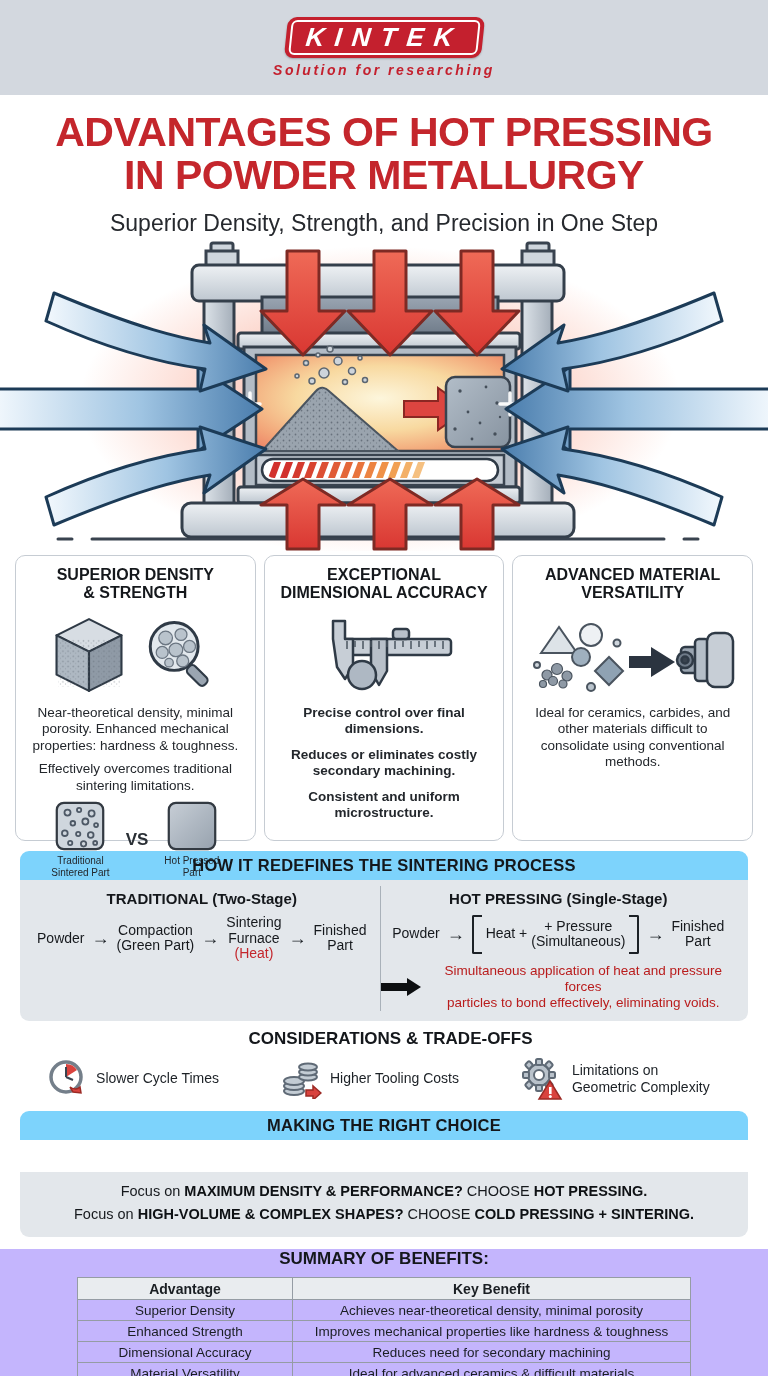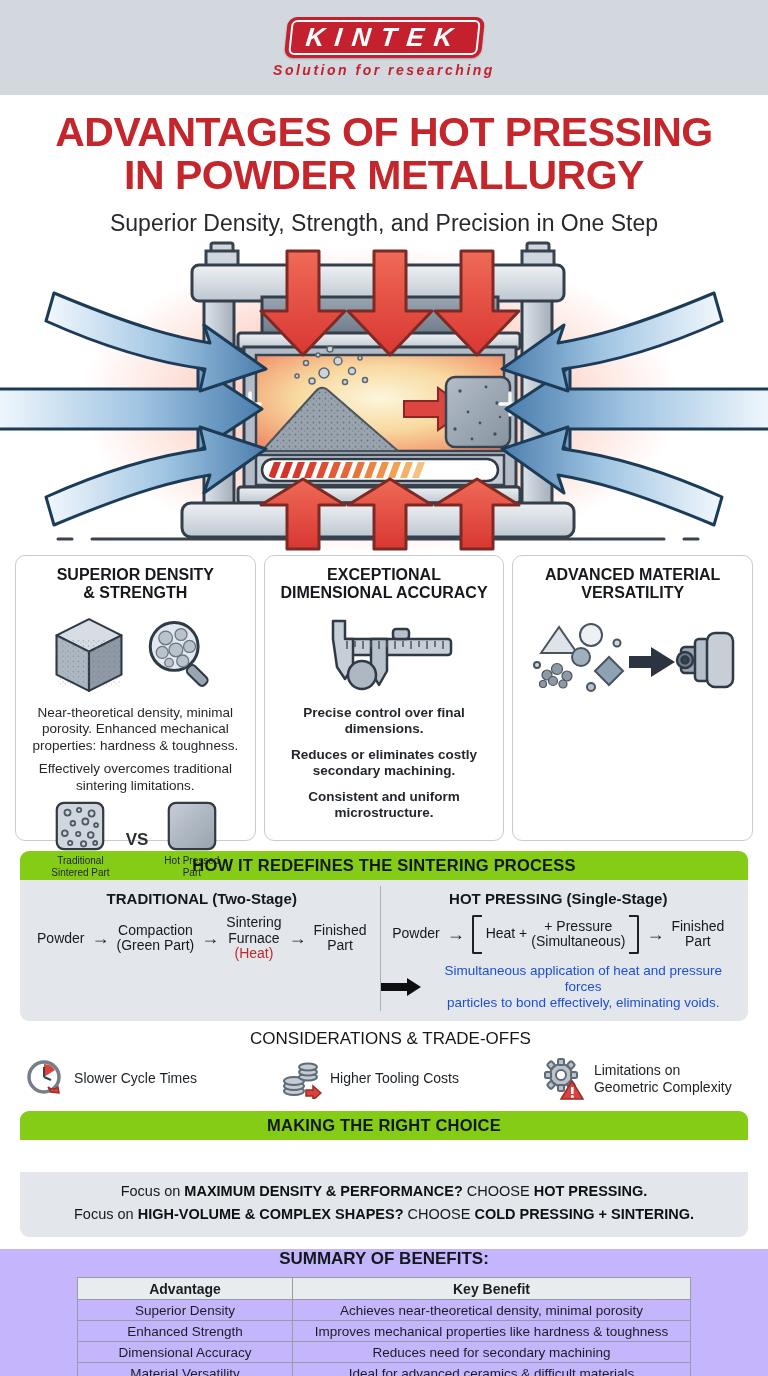--- a/index.html
+++ b/index.html
@@ -25,45 +25,45 @@
   .card-title{font-weight:bold;font-size:16px;line-height:1.15;color:#15181c;}
   .card-icons{display:flex;justify-content:center;align-items:center;gap:6px;margin:9px 0 7px 0;height:86px;}
   .card-text{font-size:13.5px;line-height:1.22;color:#23272c;margin:0 2px 7px 2px;}
   .vs-row{display:flex;justify-content:center;align-items:center;gap:16px;margin-top:6px;}
   .vs-label{font-weight:bold;font-size:17px;color:#2a2f35;}
   .vs-col{display:flex;flex-direction:column;align-items:center;}
   .vs-caption{font-size:10px;line-height:1.2;margin-top:4px;color:#23272c;}
   .card2-line{margin-bottom:9px;font-weight:bold;}
   
   .panel{margin:10px 20px 0 20px;border-radius:9px;overflow:hidden;}
-  .panel-bar{background:#84cc16;text-align:center;font-weight:bold;font-size:16.5px;letter-spacing:.2px;color:#14171b;padding:5px 0;}
+  .panel-bar{background:#7dd3fc;text-align:center;font-weight:bold;font-size:16.5px;letter-spacing:.2px;color:#14171b;padding:5px 0;}
   .panel-body{background:#e3e7eb;}
   
   .process-body{display:flex;padding:6px 12px 10px 4px;}
   .process-col{flex:1;text-align:center;}
   .process-col.left{border-right:1.5px solid #a9b1b9;}
   .flow-heading{font-weight:bold;font-size:15px;margin:4px 0 8px 0;color:#14171b;}
   .flow{display:flex;justify-content:center;align-items:center;gap:7px;font-size:14px;line-height:1.12;color:#16191d;}
   .flow-step{display:flex;flex-direction:column;}
   .flow-arrow{font-size:18px;color:#1c2126;}
   .heat-red{color:#c4262c;}
   .bracket{display:flex;align-items:stretch;}
   .bracket-bar{width:8px;border:2.5px solid #1c2126;}
   .bracket-bar.l{border-right:none;border-radius:2px 0 0 2px;}
   .bracket-bar.r{border-left:none;border-radius:0 2px 2px 0;}
   .bracket-inner{display:flex;align-items:center;gap:4px;padding:4px 4px;}
   .bracket-stack{display:flex;flex-direction:column;line-height:1.1;}
-  .process-note{display:flex;align-items:center;justify-content:center;gap:10px;margin-top:9px;font-size:13.5px;line-height:1.2;color:#1d4ed8;}
+  .process-note{display:flex;align-items:center;justify-content:center;gap:10px;margin-top:9px;font-size:13.5px;line-height:1.2;color:#b91c1c;}
   .note-arrow{display:flex;align-items:center;}
   .note-arrow .shaft{width:26px;height:8px;background:#0d0f11;}
   .note-arrow .head{width:0;height:0;border-left:14px solid #0d0f11;border-top:9px solid transparent;border-bottom:9px solid transparent;}
   
   .consider{background:#fff;margin-top:8px;text-align:center;}
-  .consider-title{font-weight:normal;font-size:17px;color:#14171b;margin:4px 0 8px 13px;}
-  .consider-row{display:flex;justify-content:center;align-items:flex-start;gap:83px;padding:0 24px;}
+  .consider-title{font-weight:bold;font-size:17px;color:#14171b;margin:4px 0 8px 13px;}
+  .consider-row{display:flex;justify-content:center;align-items:flex-start;gap:61px;padding:0 24px;}
   .consider-item{display:flex;align-items:center;gap:8px;text-align:left;}
   .consider-label{font-size:14px;line-height:1.2;color:#1c2126;max-width:150px;}
   
   .choice-body{padding:8px 10px 12px 10px;text-align:center;font-size:14.5px;line-height:1.55;color:#16191d;margin-top:32px;}
   .choice-body b{color:#0e1114;}
   
   .summary{background:#c4b5fd;margin-top:12px;text-align:center;}
   .summary-title{font-weight:bold;font-size:17px;color:#14171b;margin:2px 0 8px 0;}
   table.benefits{border-collapse:collapse;margin:0 auto;width:614px;}
   table.benefits th, table.benefits td{border:1.5px solid #959ca4;font-size:13.5px;padding:2.5px 6px;color:#1a1e23;}
@@ -386,20 +386,21 @@
           <path d="M100 43 h22 v-9 l24 15 l-24 15 v-9 h-22 z" fill="#2b3440"></path>
           <g stroke="#2f3a46" stroke-width="2.5">
             <rect x="152" y="34" width="18" height="26" rx="4" fill="#9aa5b1"></rect>
             <rect x="166" y="26" width="14" height="42" rx="4" fill="#b4bec8"></rect>
             <rect x="178" y="20" width="26" height="54" rx="8" fill="#c7ced6"></rect>
             <circle cx="156" cy="47" r="8" fill="#6f7b89"></circle>
             <circle cx="156" cy="47" r="3.5" fill="#39434f"></circle>
           </g>
         </svg>
       </div>
+      <p class="card-text">Ideal for ceramics, carbides, and other materials difficult to consolidate using conventional methods.</p>
     </div>
   </div>
 
   <div class="panel">
     <div class="panel-bar">HOW IT REDEFINES THE SINTERING PROCESS</div>
     <div class="panel-body process-body">
       <div class="process-col left">
         <div class="flow-heading">TRADITIONAL (Two-Stage)</div>
         <div class="flow">
           <span class="flow-step">

